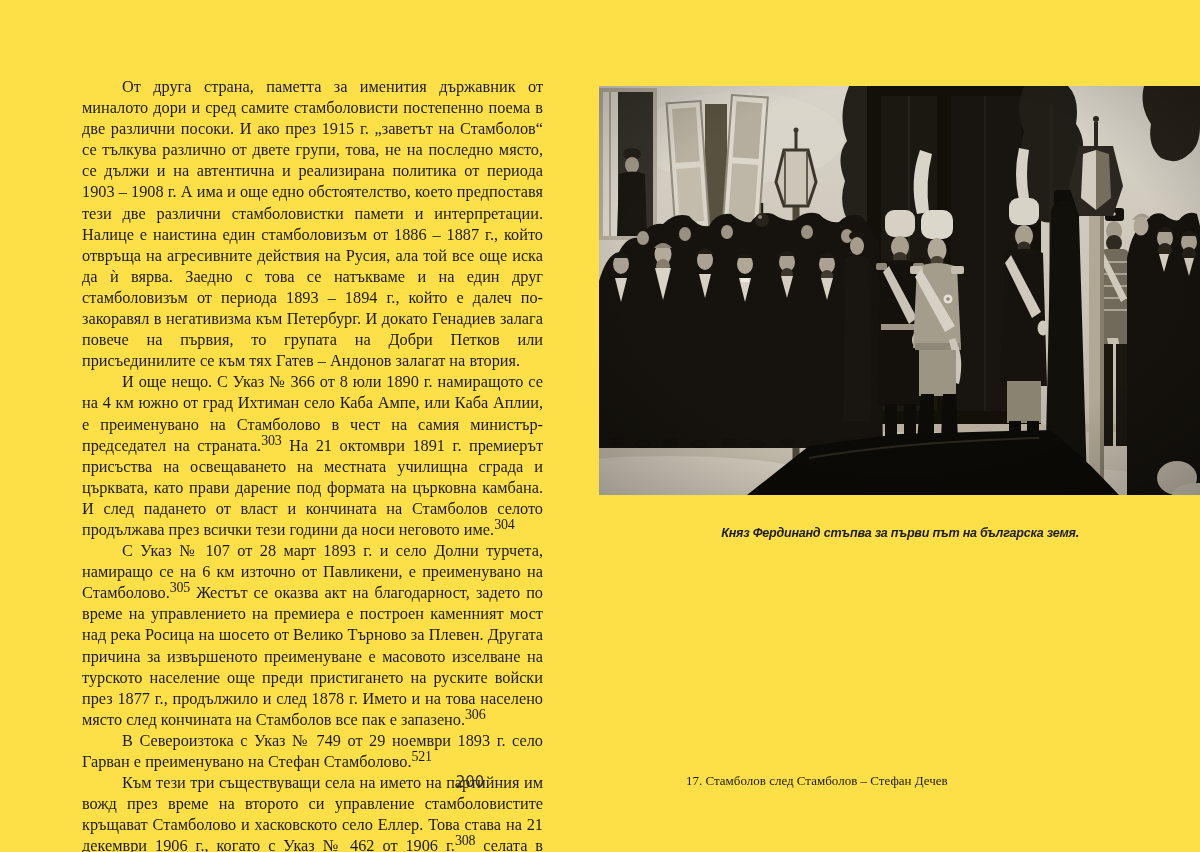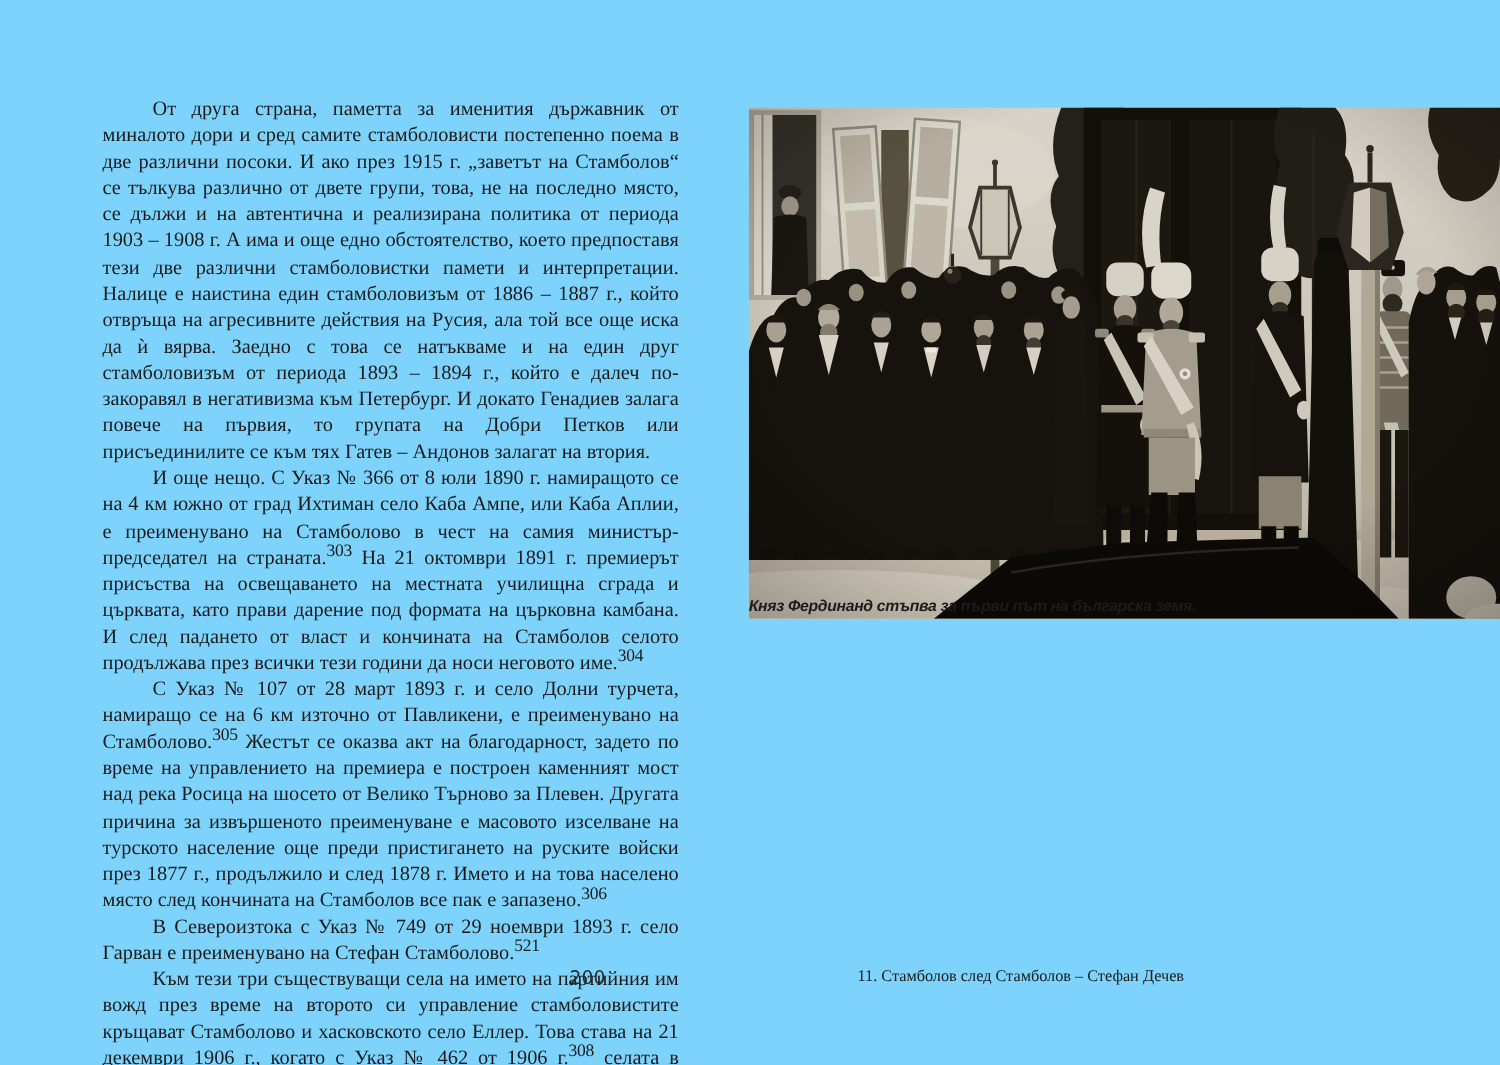--- a/index.html
+++ b/index.html
@@ -1,27 +1,27 @@
 <!DOCTYPE html>
 <html><head>
 <meta charset="utf-8">
 <style>
   html,body{margin:0;padding:0;background:#ffffff;}
-  .spread{position:relative;width:1200px;height:852px;background:#7dd3fc;overflow:hidden;
+  .spread{position:relative;width:1200px;height:852px;background:#fde047;overflow:hidden;
           font-family:"Liberation Serif", serif;color:#1a1a1a;}
   
   .text-col{position:absolute;left:82px;top:76px;width:461px;
             font-size:16.3px;line-height:21.1px;text-align:justify;}
   .text-col p{margin:0;text-indent:40px;}
   sup.fn{font-size:14px;line-height:0;vertical-align:6px;letter-spacing:-0.2px;}
   .page-num{position:absolute;left:430px;top:773px;width:80px;text-align:center;
             font-family:"DejaVu Sans", sans-serif;font-size:15px;color:#2b2b2b;}
   
   .photo{position:absolute;left:599px;top:86px;width:601px;height:409px;display:block;}
-  .caption{position:absolute;left:599px;top:478px;width:480px;text-align:left;
+  .caption{position:absolute;left:599px;top:526px;width:480px;text-align:right;
            font-family:"Liberation Sans", sans-serif;font-style:italic;font-weight:bold;
            font-size:12.6px;line-height:15.8px;color:#1c1c1c;letter-spacing:-0.25px;}
   .footer-right{position:absolute;left:686px;top:773px;font-size:13px;color:#1a1a1a;}
 </style>
 </head>
 <body>
 
 <div class="spread">
 
   <div class="text-col">
@@ -257,15 +257,15 @@
       <ellipse cx="599" cy="409" rx="26" ry="12" fill="#cbc4b5"></ellipse>
 
       <rect width="601" height="409" fill="url(#vig)"></rect>
     </g>
   </svg>
 
   <div class="caption">
     <div>Княз Фердинанд стъпва за първи път на българска земя.</div>
   </div>
 
-  <div class="footer-right">11. Стамболов след Стамболов – Стефан Дечев</div>
+  <div class="footer-right">17. Стамболов след Стамболов – Стефан Дечев</div>
 
 </div>
 
 </body></html>

